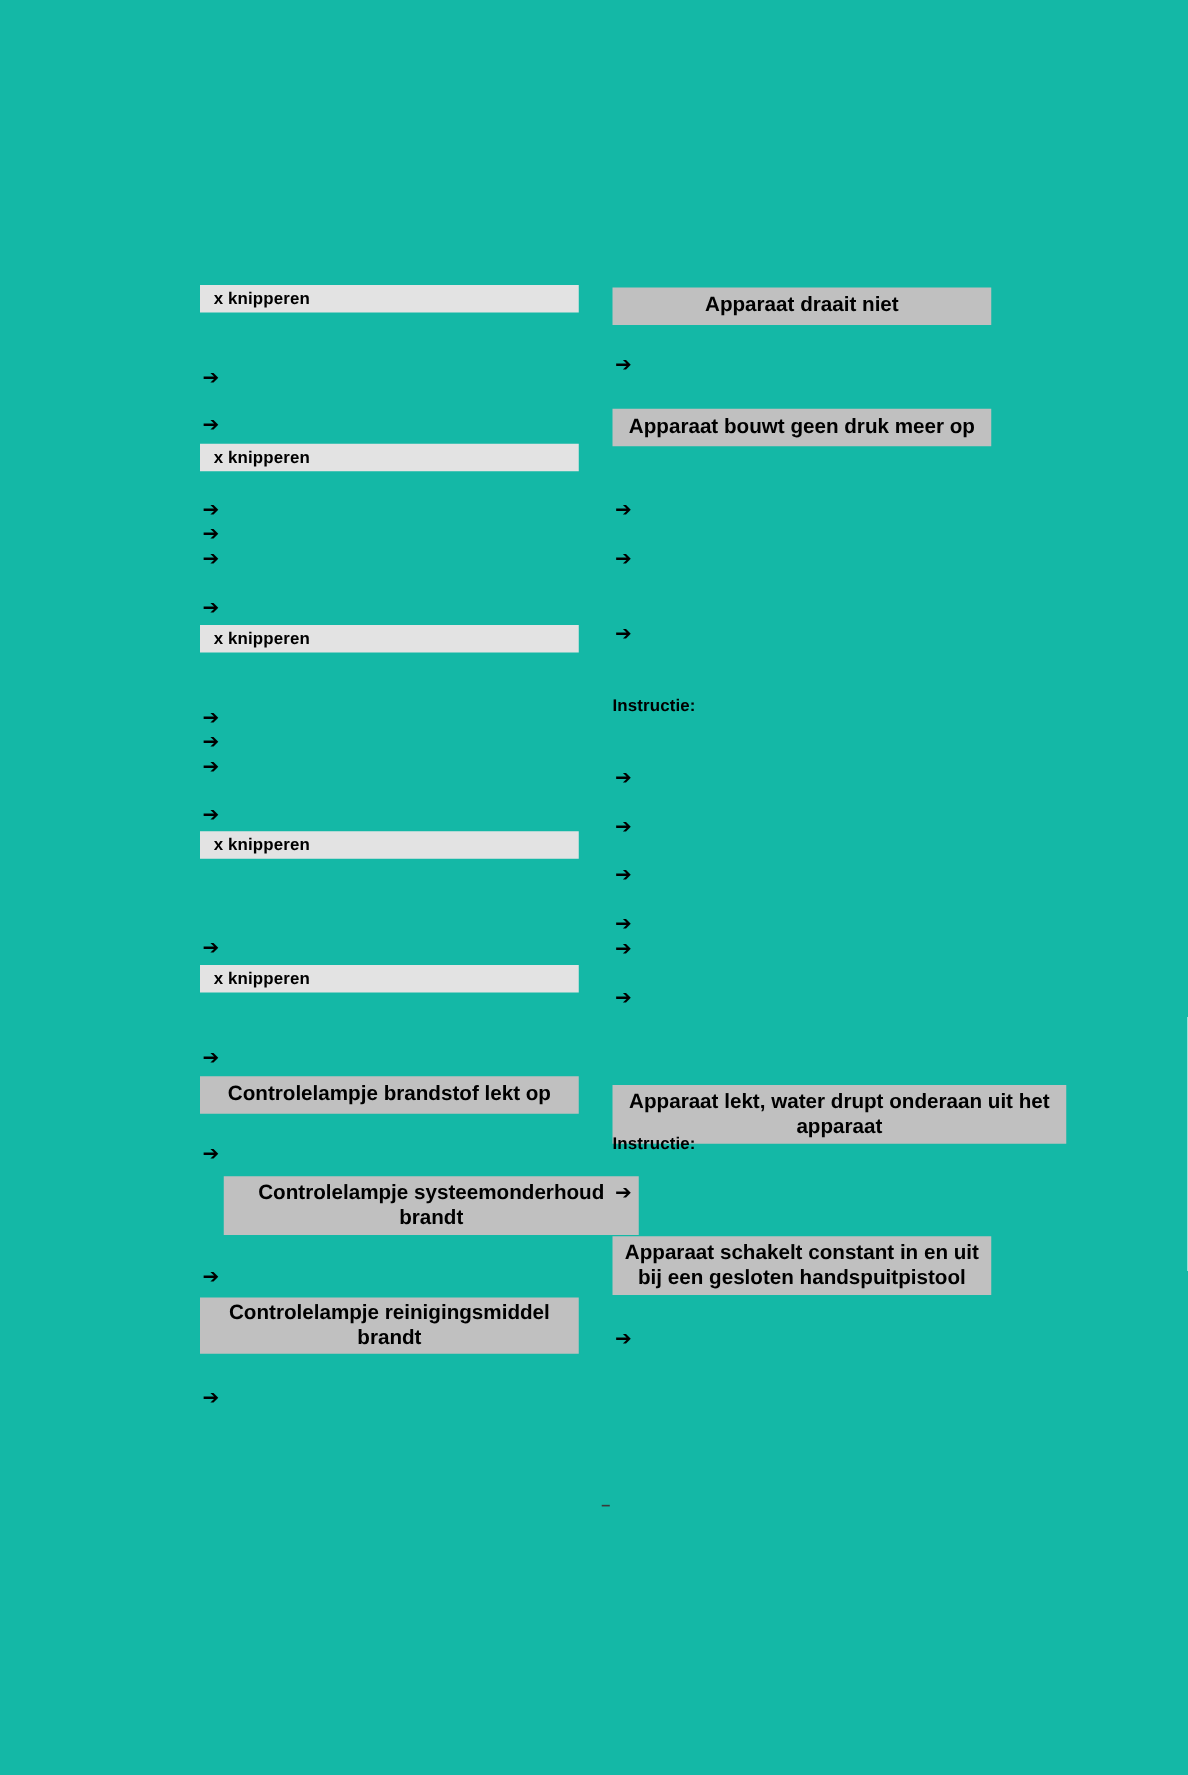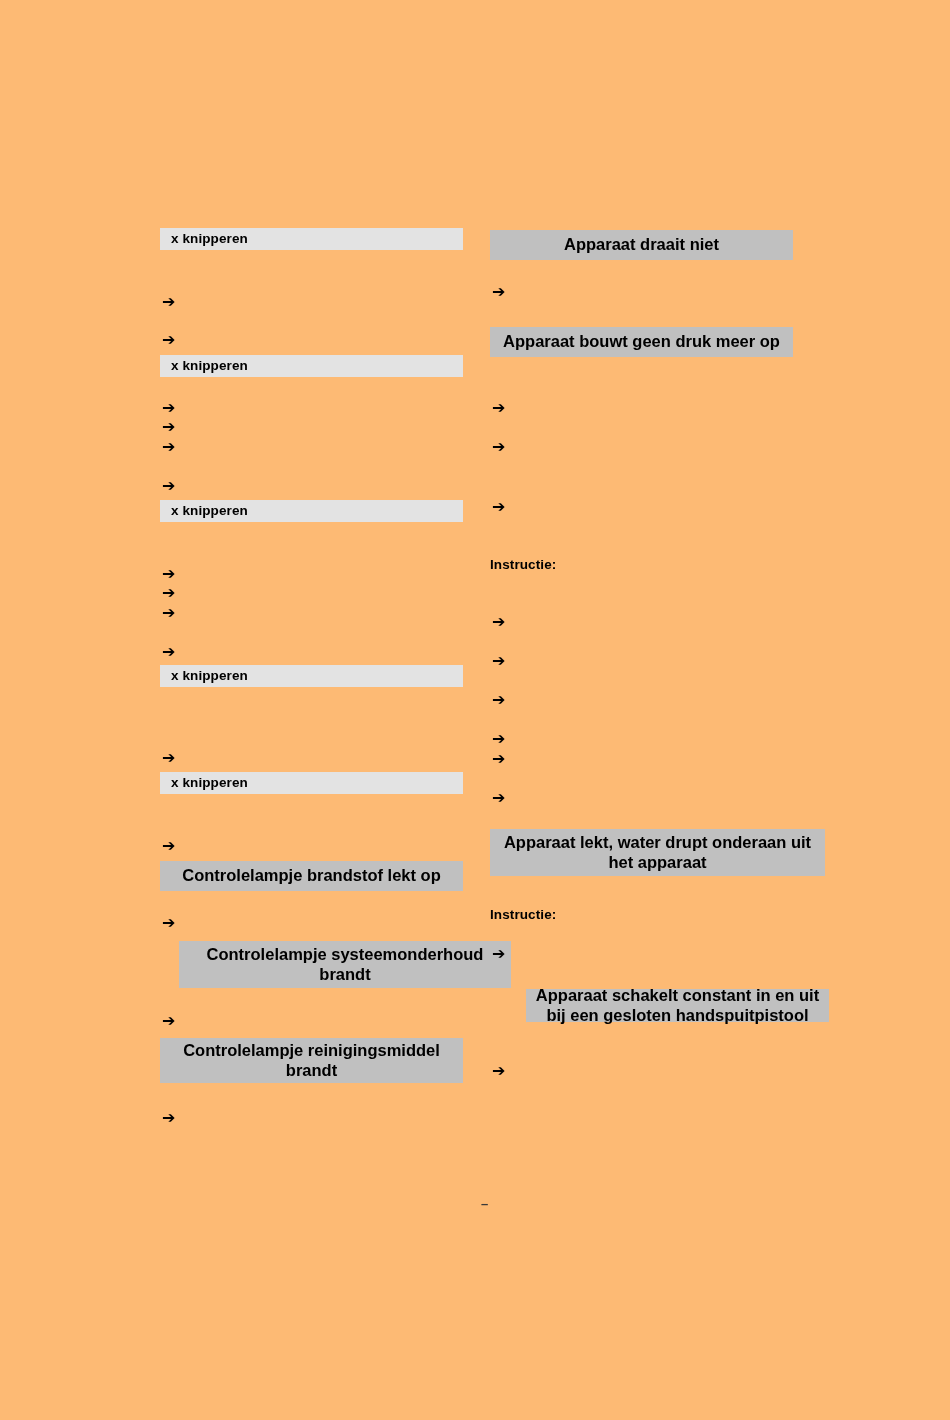--- a/index.html
+++ b/index.html
@@ -9,21 +9,21 @@
   }
   body {
     font-family: "Liberation Sans", sans-serif;
     color: #000000;
     -webkit-font-smoothing: none;
   }
   #page {
     position: relative;
     width: 950px;
     height: 1420px;
-    background: #fdba74;
+    background: #14b8a6;
     overflow: hidden;
   }
 
   
   .abs { position: absolute; }
 
   
   .bar {
     position: absolute;
     box-sizing: border-box;
@@ -130,24 +130,24 @@
   </div>
 
   <div class="abs" style="left:0; top:0; width:950px; height:1420px;">
     <div id="right-bars">
         <div class="bar bar-dark" style="left: 490px; top: 230px; width: 303px; height: 30px;">
           <span class="bar-text">Apparaat draait niet</span>
         </div>
         <div class="bar bar-dark" style="left: 490px; top: 327px; width: 303px; height: 30px; justify-content: flex-end;">
           <span class="bar-text">Apparaat bouwt geen druk meer op</span>
         </div>
-        <div class="bar bar-dark" style="left: 490px; top: 829px; width: 335px; height: 47px;">
+        <div class="bar bar-dark" style="left: 490px; top: 868px; width: 363px; height: 47px;">
           <span class="bar-text">Apparaat lekt, water drupt onderaan uit het apparaat</span>
         </div>
-        <div class="bar bar-dark" style="left: 490px; top: 989px; width: 303px; height: 33px; margin-left: 36px;">
+        <div class="bar bar-dark" style="left: 490px; top: 989px; width: 303px; height: 47px;">
           <span class="bar-text">Apparaat schakelt constant in en uit bij een gesloten handspuitpistool</span>
         </div>
       </div>
     <div id="right-labels">
         <div class="label-bold" style="left: 490px; top: 558px;">Instructie:</div>
         <div class="label-bold" style="left: 490px; top: 908px;">Instructie:</div>
       </div>
     <div id="right-arrows">
         <div class="arrow" style="left: 492px; top: 284px;">➔</div>
         <div class="arrow" style="left: 492px; top: 400px;">➔</div>

